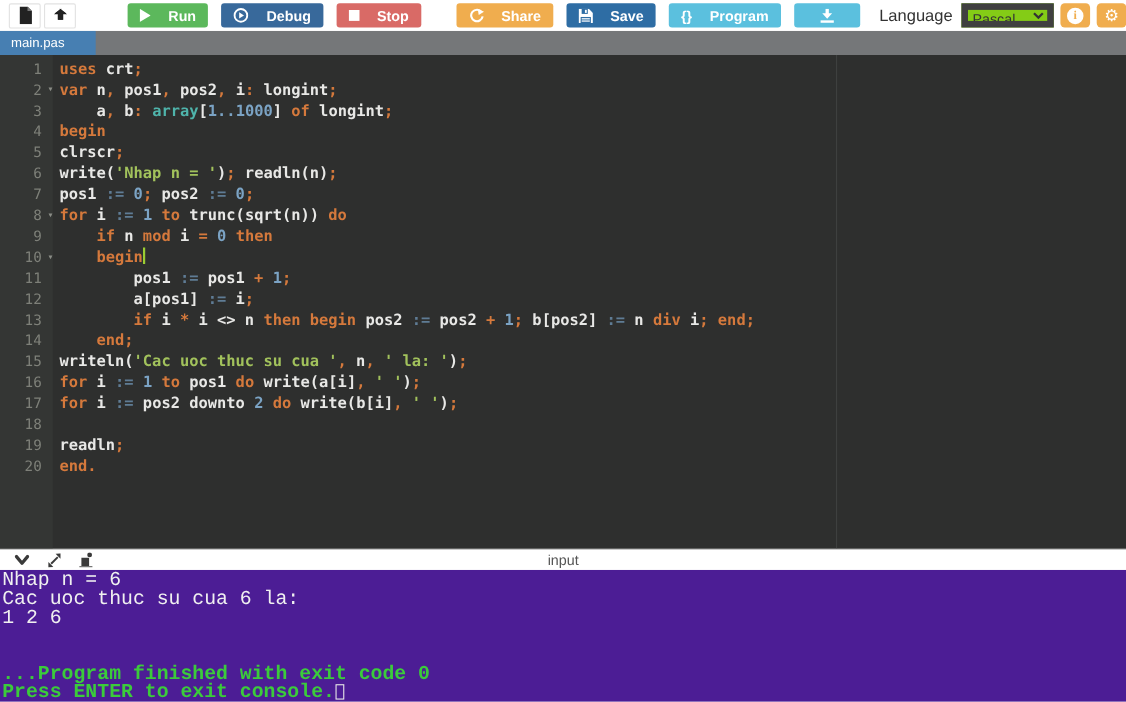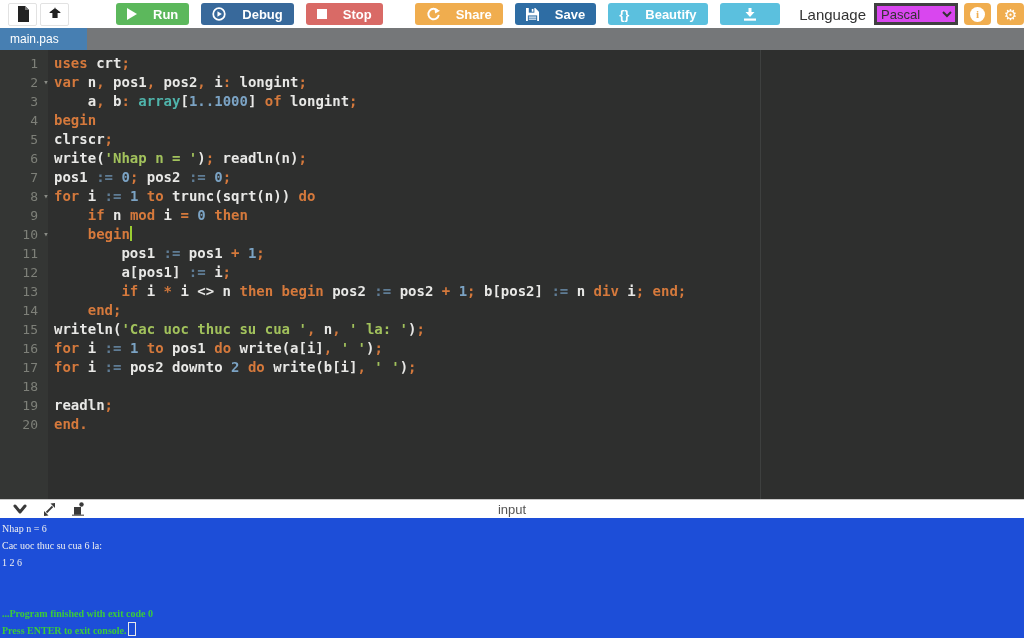--- a/index.html
+++ b/index.html
@@ -28,21 +28,21 @@
   .btn-run      { background:var(--run_green,#5cb85c); margin-left:44px; }
   .btn-debug    { background:var(--debug_blue,#38699b); }
   .btn-stop     { background:var(--stop_red,#d96a66); }
   .btn-share    { background:var(--share_orange,#f0ad4e);margin-left:32px; }
   .btn-save     { background:var(--save_blue,#2e6da4); }
   .btn-beautify { background:var(--beautify_cyan,#5bc0de); }
   .btn-download { background:var(--beautify_cyan,#5bc0de); width:60px; justify-content:center; }
   .lang-label { margin-left:auto; font-size:15px; color:#333; }
   .lang-select {
     margin-left:8px; width:84px; height:22px; font-size:13px; color:#333;
-    border:3px solid #404040; background:#d946ef; font-family:"Liberation Sans",sans-serif;
+    border:6px solid #404040; background:#84cc16; font-family:"Liberation Sans",sans-serif;
   }
   .round-btn {
     width:27px; height:22px; border:none; border-radius:4px;
     background:var(--accent_orange,#f0ad4e); color:#fff; margin-left:6px;
     display:flex; align-items:center; justify-content:center; cursor:pointer; flex:0 0 auto;
   }
   .info-circle {
     width:15px; height:15px; border-radius:50%; background:#fff;
     color:var(--accent_orange,#f0ad4e); font-size:11px; font-weight:bold;
     font-family:"Liberation Serif",serif; display:flex; align-items:center; justify-content:center;
@@ -85,22 +85,22 @@
     flex:0 0 19px; background:#fff; border-top:1px solid #c9c9c9;
     display:flex; align-items:center; position:relative;
   }
   .con-icon { width:18px; height:16px; margin-left:11px; display:flex; align-items:center; justify-content:center; cursor:pointer; }
   .con-title {
     position:absolute; left:0; right:0; text-align:center; font-size:13px; color:#555; pointer-events:none;
   }
 
   
   .console {
-    flex:1; background:#1d4ed8; overflow:hidden; cursor:text;
-    font-family:Liberation Serif, serif; font-size:10px; padding:2px 0 0 2px;
+    flex:1; background:#4c1d95; overflow:hidden; cursor:text;
+    font-family:Liberation Mono, monospace; font-size:18px; padding:2px 0 0 2px;
   }
   .con-line { height:17px; line-height:17px; white-space:pre; }
   .con-white { color:var(--console_white,#f0f0f0); }
   .con-green { color:var(--console_green,#3bcb3b); font-weight:bold; }
   .con-cursor {
     display:inline-block; width:8px; height:14px; border:1px solid #e8e8e8;
     vertical-align:-2px; margin-left:1px;
   }
 </style>
 </head>
@@ -160,21 +160,21 @@
           <rect x="6.2" y="1" width="1.8" height="3" fill="#fff"></rect>
           <rect x="2" y="8" width="10" height="6" fill="#2e6da4"></rect>
           <rect x="3" y="9.2" width="8" height="1.2" fill="#fff"></rect>
           <rect x="3" y="11.4" width="8" height="1.2" fill="#fff"></rect>
         </svg>
       <span>Save</span>
     </button>
 
     <button class="btn btn-beautify">
       <span>{}</span>
-      <span>Beautify</span>
+      <span>Program</span>
     </button>
 
     <button class="btn btn-download">
       <svg width="14" height="13" viewBox="0 0 14 13">
           <polygon points="7,9 2.5,4 5.5,4 5.5,0 8.5,0 8.5,4 11.5,4" fill="#fff"></polygon>
           <rect x="1" y="10.5" width="12" height="2.2" fill="#fff"></rect>
         </svg>
     </button>
 
     <span class="lang-label">Language</span>

